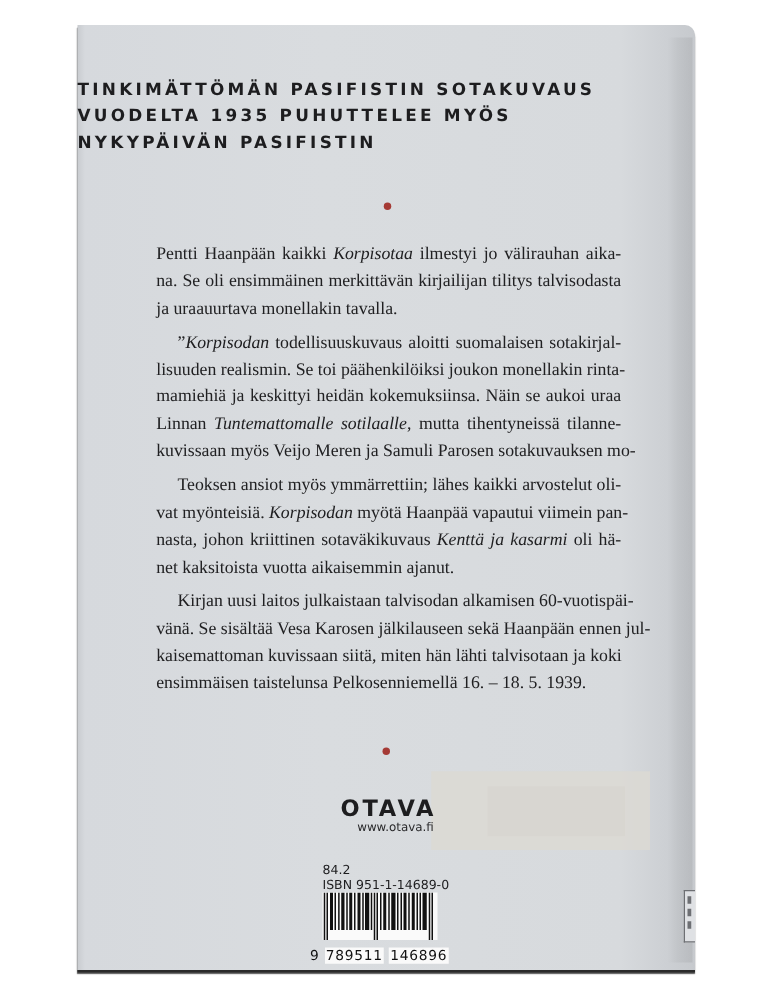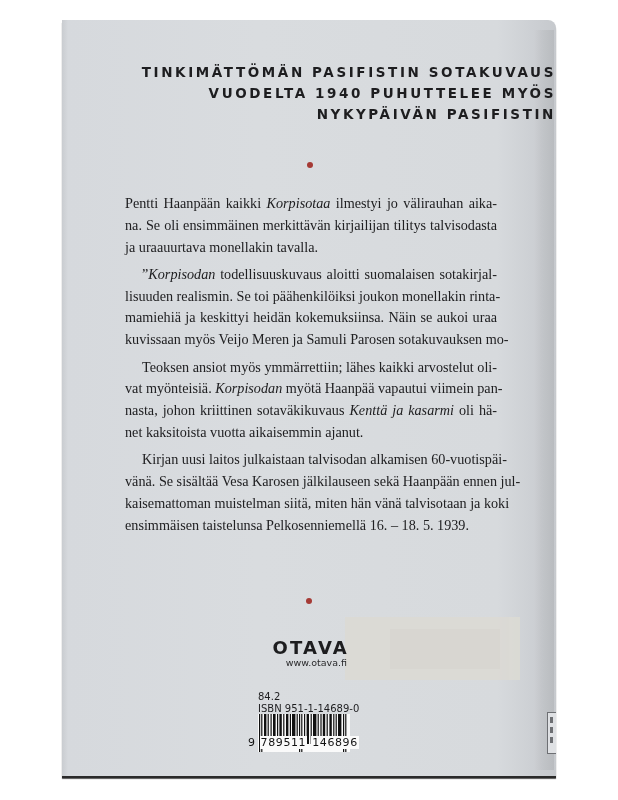--- a/index.html
+++ b/index.html
@@ -29,21 +29,21 @@
       top: 10px;
       width: 20px;
       height: 740px;
       background: linear-gradient(to right, rgba(0,0,0,0) 0, rgba(0,0,0,0.04) 40%, rgba(0,0,0,0.07) 100%);
     }
     .headline {
       position: absolute;
       left: 0;
       top: 42px;
       width: 494px;
-      text-align: right;
+      text-align: left;
       font-family: "DejaVu Sans", sans-serif;
       font-weight: bold;
       font-size: 13.5px;
       letter-spacing: 2.6px;
       color: #1d1d1f;
       line-height: 21px;
     }
     .headline div { white-space: nowrap; }
     .dot {
       position: absolute;
@@ -132,21 +132,21 @@
       left: 10px;
       top: 0;
       width: 92px;
       height: 38px;
       background: #fafafa;
     }
     .barcode-bars svg { display: block; }
     .barcode-digits {
       position: absolute;
       left: 0;
-      top: 22px;
+      top: 44px;
       width: 110px;
       font-family: "DejaVu Sans", sans-serif;
       font-size: 11px;
       letter-spacing: 0.6px;
       color: #111;
       white-space: nowrap;
     }
     .barcode-digits .lead { margin-right: 4px; }
     .barcode-digits .grp { background: #fafafa; padding: 0 1px; }
     .library-label {
@@ -168,48 +168,49 @@
     }
   </style>
 </head>
 <body>
 
 <div class="book">
   <div class="book-flap-edge"></div>
 
   <div class="headline">
     <div>TINKIMÄTTÖMÄN PASIFISTIN SOTAKUVAUS</div>
-    <div>VUODELTA 1940 PUHUTTELEE MYÖS</div>
+    <div>VUODELTA 1935 PUHUTTELEE MYÖS</div>
     <div>NYKYPÄIVÄN PASIFISTIN</div>
   </div>
 
   <div class="dot dot-top"></div>
 
   <div class="body-text">
     <p>
       <span class="line"><span>Pentti Haanpään kaikki </span><em>Korpisotaa</em><span> ilmestyi jo välirauhan aika-</span></span>
       <span class="line">na. Se oli ensimmäinen merkittävän kirjailijan tilitys talvisodasta</span>
       <span class="line last">ja uraauurtava monellakin tavalla.</span>
     </p>
     <p>
       <span class="line" style="padding-left:17px;box-sizing:border-box;"><span>”</span><em>Korpisodan</em><span> todellisuuskuvaus aloitti suomalaisen sotakirjal-</span></span>
       <span class="line">lisuuden realismin. Se toi päähenkilöiksi joukon monellakin rinta-</span>
       <span class="line">mamiehiä ja keskittyi heidän kokemuksiinsa. Näin se aukoi uraa</span>
+      <span class="line"><span>Linnan </span><em>Tuntemattomalle sotilaalle</em><span>, mutta tihentyneissä tilanne-</span></span>
       <span class="line">kuvissaan myös Veijo Meren ja Samuli Parosen sotakuvauksen mo-</span>
     </p>
     <p>
       <span class="line" style="padding-left:17px;box-sizing:border-box;">Teoksen ansiot myös ymmärrettiin; lähes kaikki arvostelut oli-</span>
       <span class="line"><span>vat myönteisiä. </span><em>Korpisodan</em><span> myötä Haanpää vapautui viimein pan-</span></span>
       <span class="line"><span>nasta, johon kriittinen sotaväkikuvaus </span><em>Kenttä ja kasarmi</em><span> oli hä-</span></span>
       <span class="line last">net kaksitoista vuotta aikaisemmin ajanut.</span>
     </p>
     <p>
       <span class="line" style="padding-left:17px;box-sizing:border-box;">Kirjan uusi laitos julkaistaan talvisodan alkamisen 60-vuotispäi-</span>
       <span class="line">vänä. Se sisältää Vesa Karosen jälkilauseen sekä Haanpään ennen jul-</span>
-      <span class="line">kaisemattoman muistelman siitä, miten hän vänä talvisotaan ja koki</span>
+      <span class="line">kaisemattoman kuvissaan siitä, miten hän lähti talvisotaan ja koki</span>
       <span class="line last">ensimmäisen taistelunsa Pelkosenniemellä 16. – 18. 5. 1939.</span>
     </p>
   </div>
 
   <div class="dot dot-bottom"></div>
 
   <div class="sticker-residue"></div>
 
   <div class="publisher">
     <div class="publisher-name">OTAVA</div>

